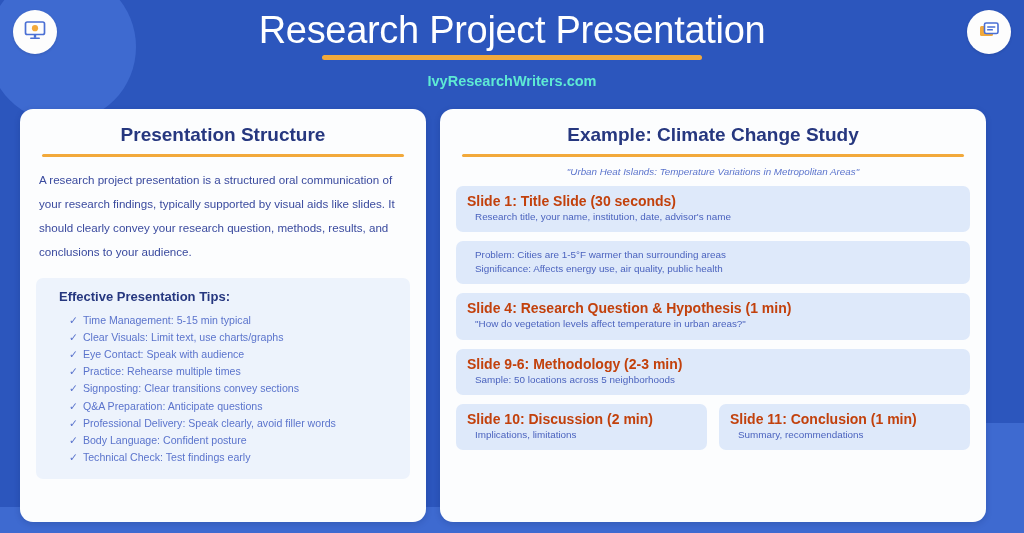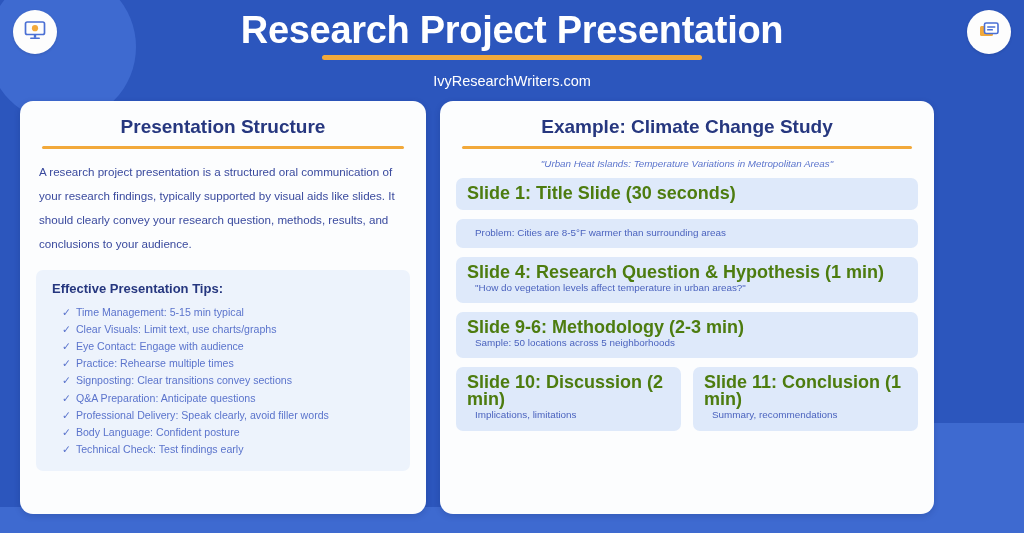--- a/index.html
+++ b/index.html
@@ -54,37 +54,37 @@
 
   
   .header {
     position: relative;
     z-index: 5;
     padding-top: 7px;
     text-align: center;
   }
   .header-title {
     font-size: 38px;
-    font-weight: bold;
+    font-weight: normal;
     color: #FFFFFF;
     letter-spacing: -0.3px;
     line-height: 46px;
   }
   .header-rule {
     width: 380px;
     height: 5px;
     background: #F2A93B;
     border-radius: 3px;
     margin: 2px auto 0 auto;
   }
   .header-site {
     margin-top: 13px;
     font-size: 14.5px;
-    font-weight: normal;
-    color: #ffffff;
+    font-weight: bold;
+    color: #5eead4;
   }
 
   
   .icon-badge {
     position: absolute;
     width: 44px;
     height: 44px;
     border-radius: 50%;
     background: #FDFDFD;
     display: flex;
@@ -104,23 +104,24 @@
     gap: 14px;
     padding: 0 20px;
     margin-top: 12px;
     align-items: flex-start;
   }
 
   .panel {
     background: #FCFDFE;
     border-radius: 13px;
     box-shadow: 0 2px 6px rgba(10,30,80,0.18);
+    margin-top: 8px;
   }
   .panel-left  { width: 406px; height: 413px; padding: 14px 16px 0 16px; }
-  .panel-right { width: 494px; height: 413px; padding: 14px 16px 0 16px; }
+  .panel-right { width: 546px; height: 413px; padding: 14px 16px 0 16px; }
 
   .panel-title {
     text-align: center;
     font-size: 19px;
     font-weight: bold;
     color: #26377F;
     line-height: 24px;
   }
   .panel-rule {
     height: 2.5px;
@@ -135,21 +136,21 @@
     padding: 0 3px;
     font-size: 11.6px;
     line-height: 24px;
     color: #3A4A9E;
   }
 
   .tips-box {
     margin-top: 14px;
     background: #EDF3FC;
     border-radius: 7px;
-    padding: 11px 12px 13px 16px;
+    padding: 11px 12px 13px 23px;
   }
   .tips-heading {
     font-size: 13px;
     font-weight: bold;
     color: #26377F;
     margin-bottom: 8px;
   }
   .tips-list { list-style: none; }
   .tip-item {
     display: flex;
@@ -179,23 +180,23 @@
 
   .slides { margin-top: 9px; }
 
   .slide-card {
     background: #DEE9FA;
     border-radius: 7px;
     padding: 7px 11px 8px 11px;
     margin-bottom: 9px;
   }
   .slide-card-title {
-    font-size: 18px;
+    font-size: 14px;
     font-weight: bold;
-    color: #4d7c0f;
+    color: #c2410c;
     line-height: 17px;
   }
   .slide-card-line {
     font-size: 9.9px;
     line-height: 14.3px;
     color: #4B63BE;
     padding-left: 8px;
   }
 
   .slide-row {
@@ -254,21 +255,21 @@
           <li class="tip-item">
             <span class="tip-check">✓</span>
             <span class="tip-text">Time Management: 5-15 min typical</span>
           </li>
           <li class="tip-item">
             <span class="tip-check">✓</span>
             <span class="tip-text">Clear Visuals: Limit text, use charts/graphs</span>
           </li>
           <li class="tip-item">
             <span class="tip-check">✓</span>
-            <span class="tip-text">Eye Contact: Engage with audience</span>
+            <span class="tip-text">Eye Contact: Speak with audience</span>
           </li>
           <li class="tip-item">
             <span class="tip-check">✓</span>
             <span class="tip-text">Practice: Rehearse multiple times</span>
           </li>
           <li class="tip-item">
             <span class="tip-check">✓</span>
             <span class="tip-text">Signposting: Clear transitions convey sections</span>
           </li>
           <li class="tip-item">
@@ -293,24 +294,26 @@
 
     <div class="panel panel-right">
       <div class="panel-title">Example: Climate Change Study</div>
       <div class="panel-rule"></div>
       <div class="study-subtitle">"Urban Heat Islands: Temperature Variations in Metropolitan Areas"</div>
 
       <div class="slides">
 
         <div class="slide-card">
           <div class="slide-card-title">Slide 1: Title Slide (30 seconds)</div>
+          <div class="slide-card-line">Research title, your name, institution, date, advisor's name</div>
         </div>
 
         <div class="slide-card">
-          <div class="slide-card-line">Problem: Cities are 8-5°F warmer than surrounding areas</div>
+          <div class="slide-card-line">Problem: Cities are 1-5°F warmer than surrounding areas</div>
+          <div class="slide-card-line">Significance: Affects energy use, air quality, public health</div>
         </div>
 
         <div class="slide-card">
           <div class="slide-card-title">Slide 4: Research Question &amp; Hypothesis (1 min)</div>
           <div class="slide-card-line">"How do vegetation levels affect temperature in urban areas?"</div>
         </div>
 
         <div class="slide-card">
           <div class="slide-card-title">Slide 9-6: Methodology (2-3 min)</div>
           <div class="slide-card-line">Sample: 50 locations across 5 neighborhoods</div>

